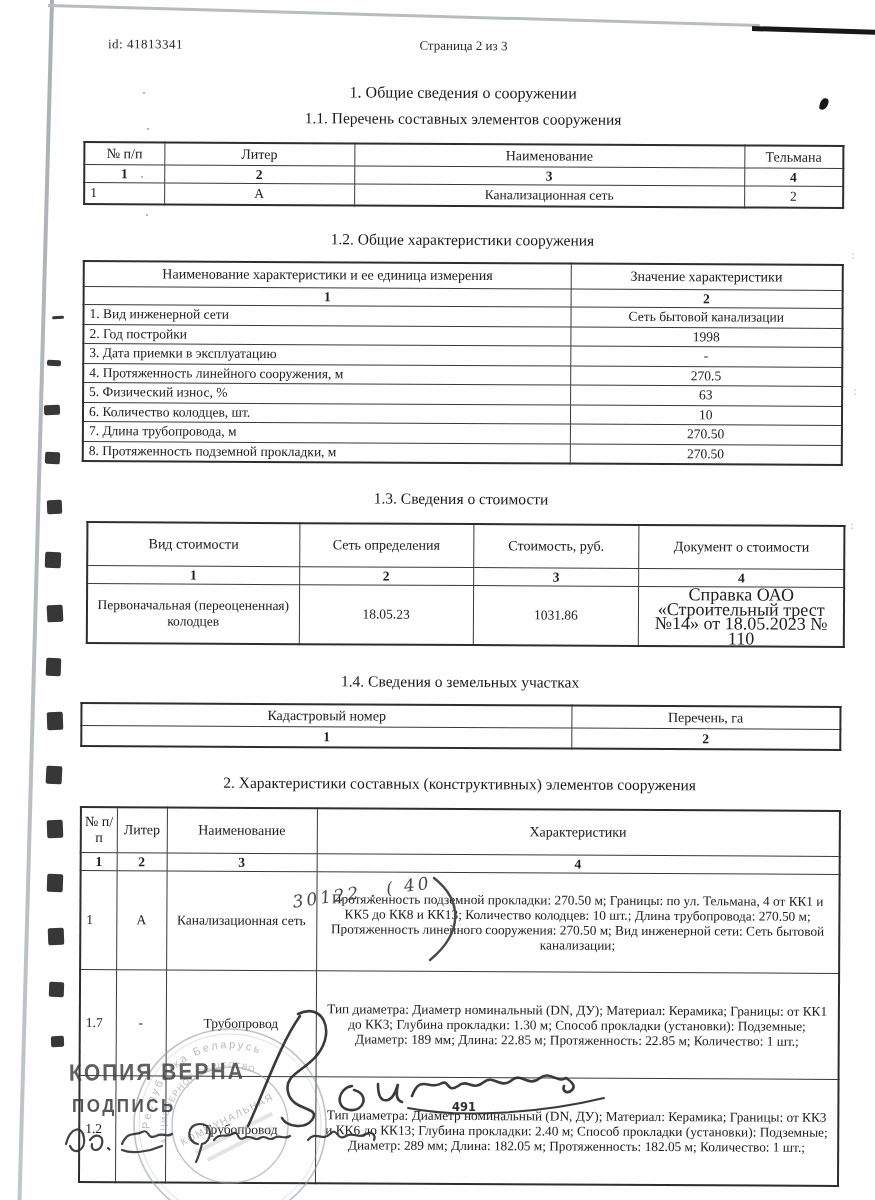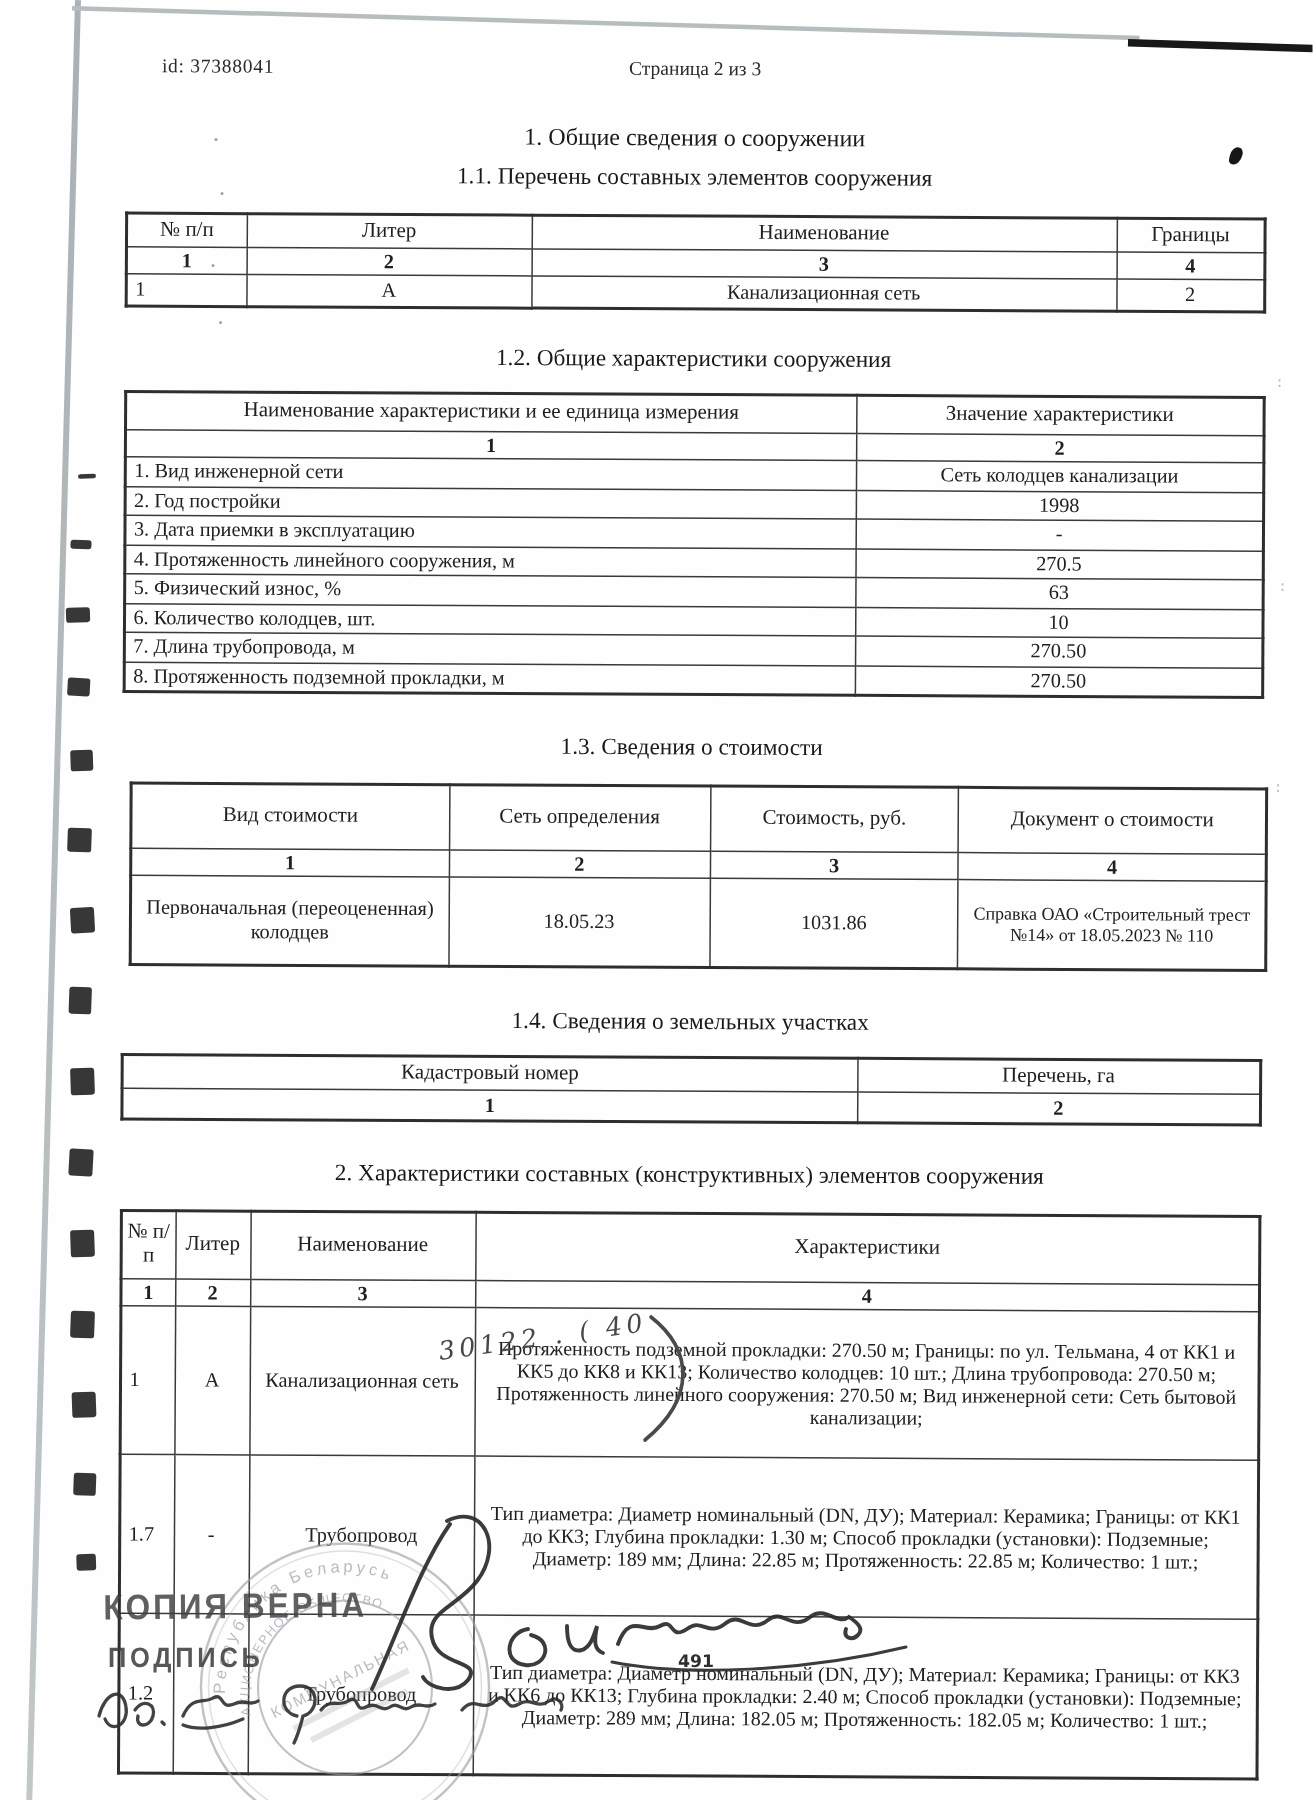--- a/index.html
+++ b/index.html
@@ -99,40 +99,40 @@
   <div class="dot" style="left:143px;top:92px"></div>
   <div class="dot" style="left:147px;top:128px"></div>
   <div class="dot" style="left:141px;top:176px"></div>
   <div class="dot" style="left:146px;top:214px"></div>
   <div class="rnoise" style="left:850px;top:250px">:</div>
   <div class="rnoise" style="left:852px;top:386px">:</div>
   <div class="rnoise" style="left:849px;top:520px">:</div>
 
   <div class="content">
     <div class="hdr-row">
-      <span class="doc-id">id: 37388041</span>
+      <span class="doc-id">id: 41813341</span>
       <span class="page-ind">Страница 2 из 3</span>
     </div>
 
     <div class="sec-title t-s1">1. Общие сведения о сооружении</div>
     <div class="sec-title t-s11">1.1. Перечень составных элементов сооружения</div>
 
     <table class="doc t11">
       <colgroup>
           <col style="width:80px">
           <col style="width:190px">
           <col style="width:390px">
           <col style="width:99px">
         </colgroup>
       <tbody>
           <tr>
         <th>№ п/п</th>
         <th>Литер</th>
         <th>Наименование</th>
-        <th>Границы</th>
+        <th>Тельмана</th>
       </tr>
       <tr class="idx">
         <td>1</td>
         <td>2</td>
         <td>3</td>
         <td>4</td>
       </tr>
       <tr>
         <td class="tal">1</td>
         <td>А</td>
@@ -153,21 +153,21 @@
           <tr>
         <th>Наименование характеристики и ее единица измерения</th>
         <th>Значение характеристики</th>
       </tr>
       <tr class="idx">
         <td>1</td>
         <td>2</td>
       </tr>
       <tr class="data">
             <td class="tal">1. Вид инженерной сети</td>
-            <td>Сеть колодцев канализации</td>
+            <td>Сеть бытовой канализации</td>
           </tr>
       <tr class="data">
             <td class="tal">2. Год постройки</td>
             <td>1998</td>
           </tr>
       <tr class="data">
             <td class="tal">3. Дата приемки в эксплуатацию</td>
             <td>-</td>
           </tr>
       <tr class="data">
@@ -212,21 +212,21 @@
       <tr class="idx">
         <td>1</td>
         <td>2</td>
         <td>3</td>
         <td>4</td>
       </tr>
       <tr class="data">
         <td>Первоначальная (переоцененная) колодцев</td>
         <td>18.05.23</td>
         <td>1031.86</td>
-        <td style="font-size:12px;line-height:14.5px">Справка ОАО «Строительный трест №14» от 18.05.2023 № 110</td>
+        <td style="font-size:18px;line-height:14.5px">Справка ОАО «Строительный трест №14» от 18.05.2023 № 110</td>
       </tr>
     </tbody>
       </table>
 
     <div class="sec-title t-s14">1.4. Сведения о земельных участках</div>
 
     <table class="doc t14">
       <colgroup>
           <col style="width:490px">
           <col style="width:269px">

